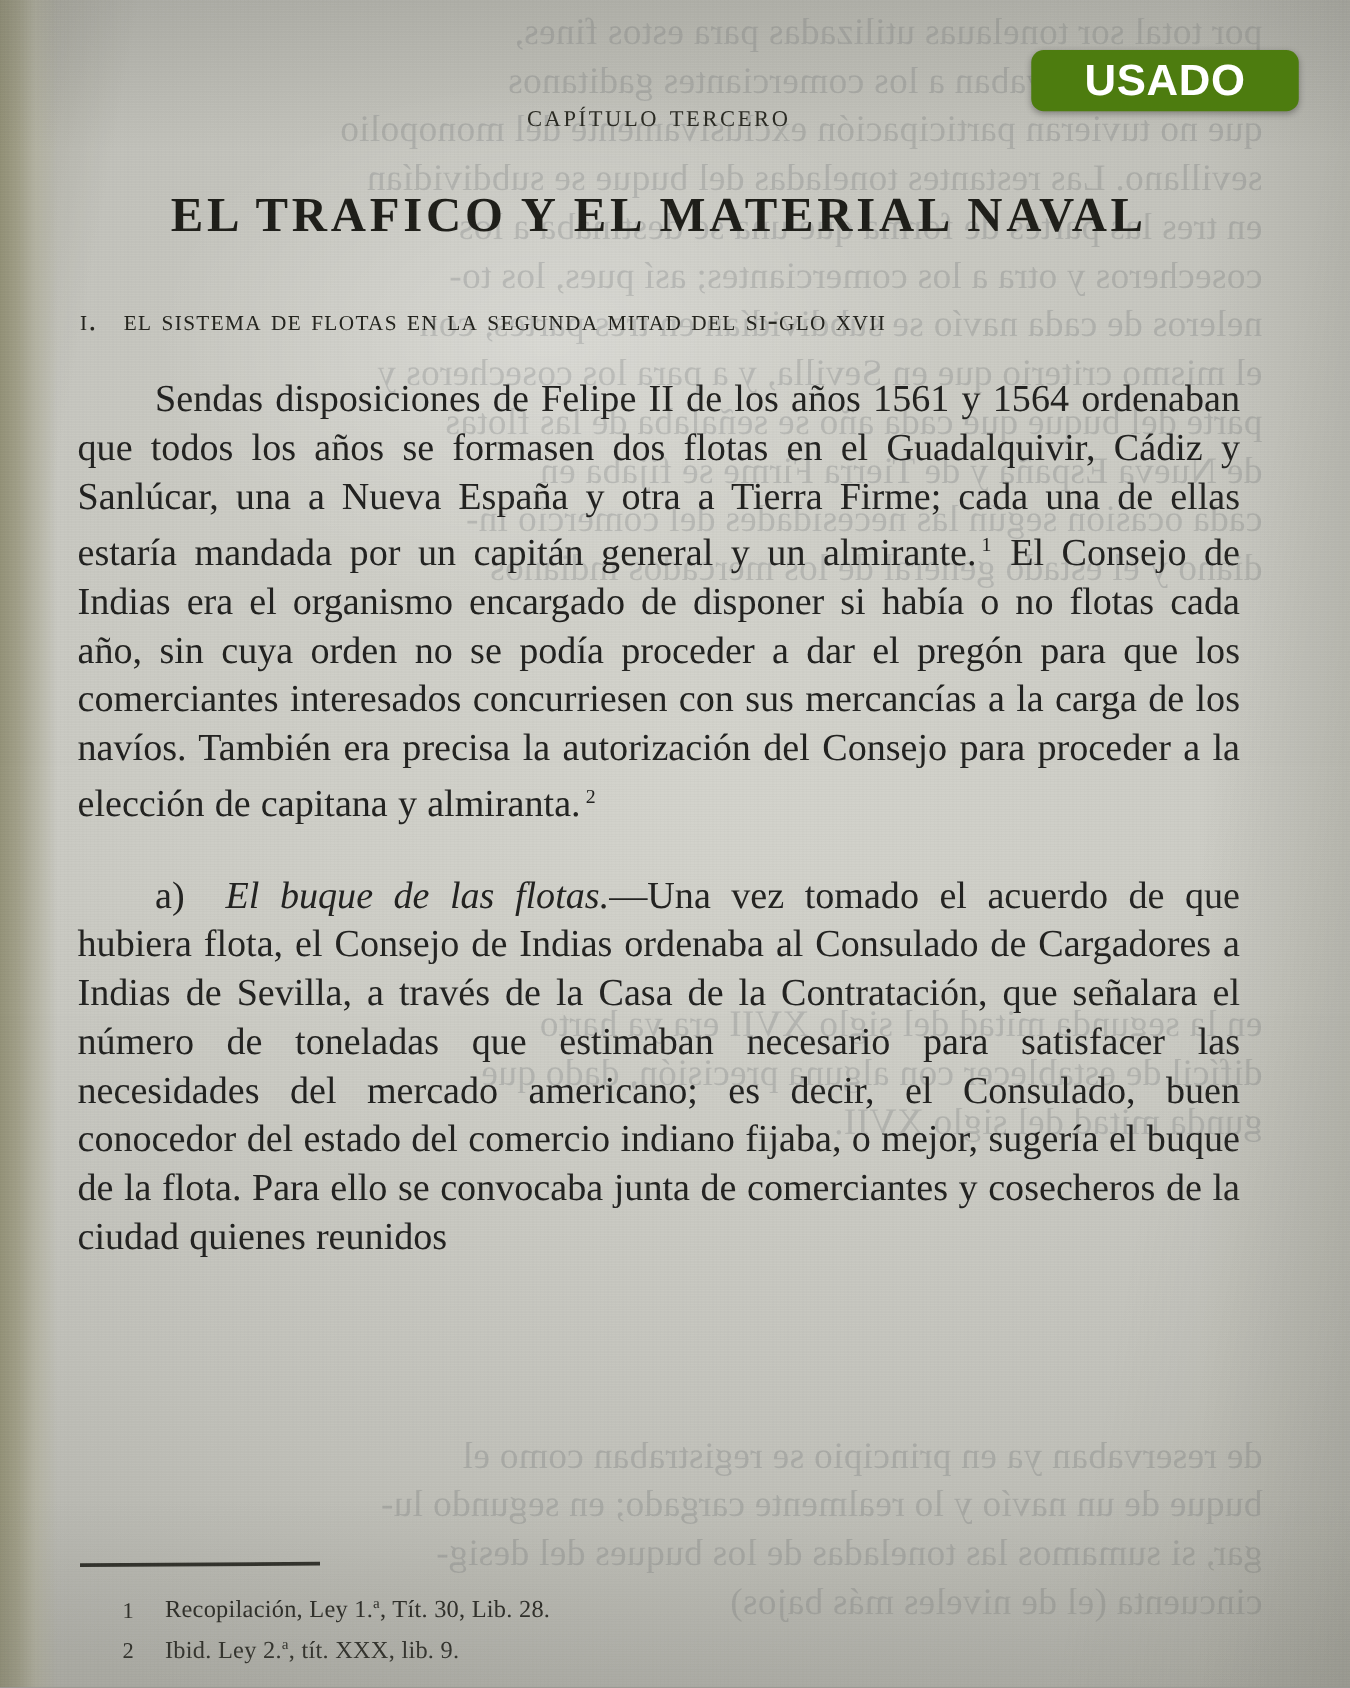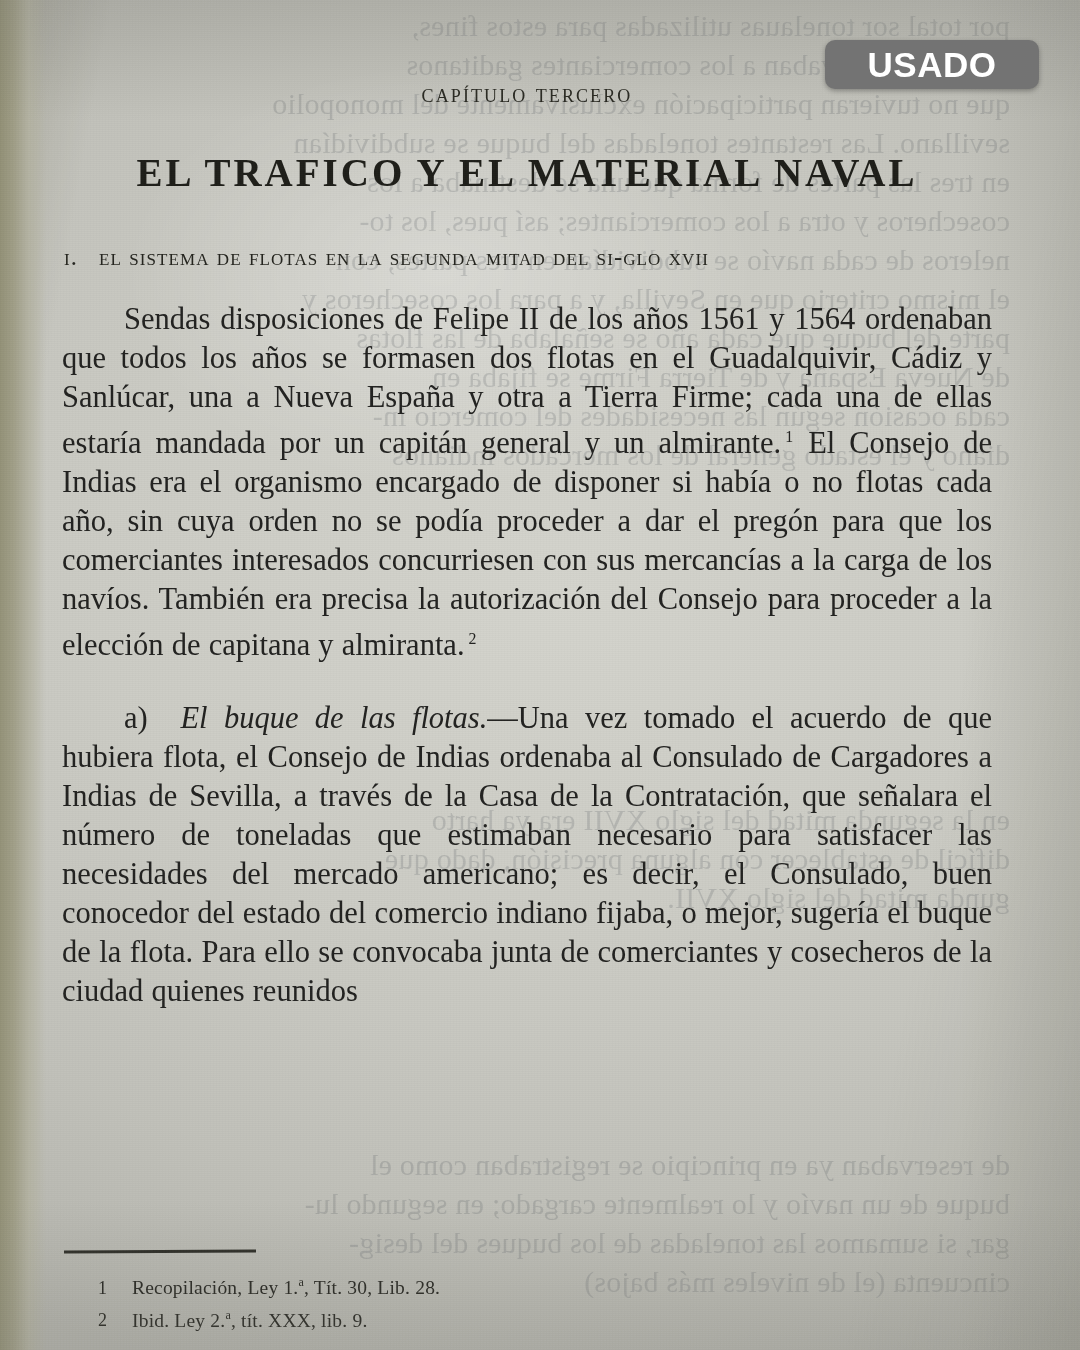--- a/index.html
+++ b/index.html
@@ -200,21 +200,21 @@
   }
 
   
   .badge {
     position: absolute;
     left: 825px;
     top: 40px;
     width: 214px;
     height: 49px;
     border-radius: 10px;
-    background: #737373;
+    background: #4d7c0f;
     display: flex;
     align-items: center;
     justify-content: center;
     box-shadow: 0 2px 5px rgba(0,0,0,0.30);
   }
   .badge-text {
     font-family: "Liberation Sans", "DejaVu Sans", sans-serif;
     font-weight: bold;
     font-size: 35px;
     letter-spacing: 0.5px;

